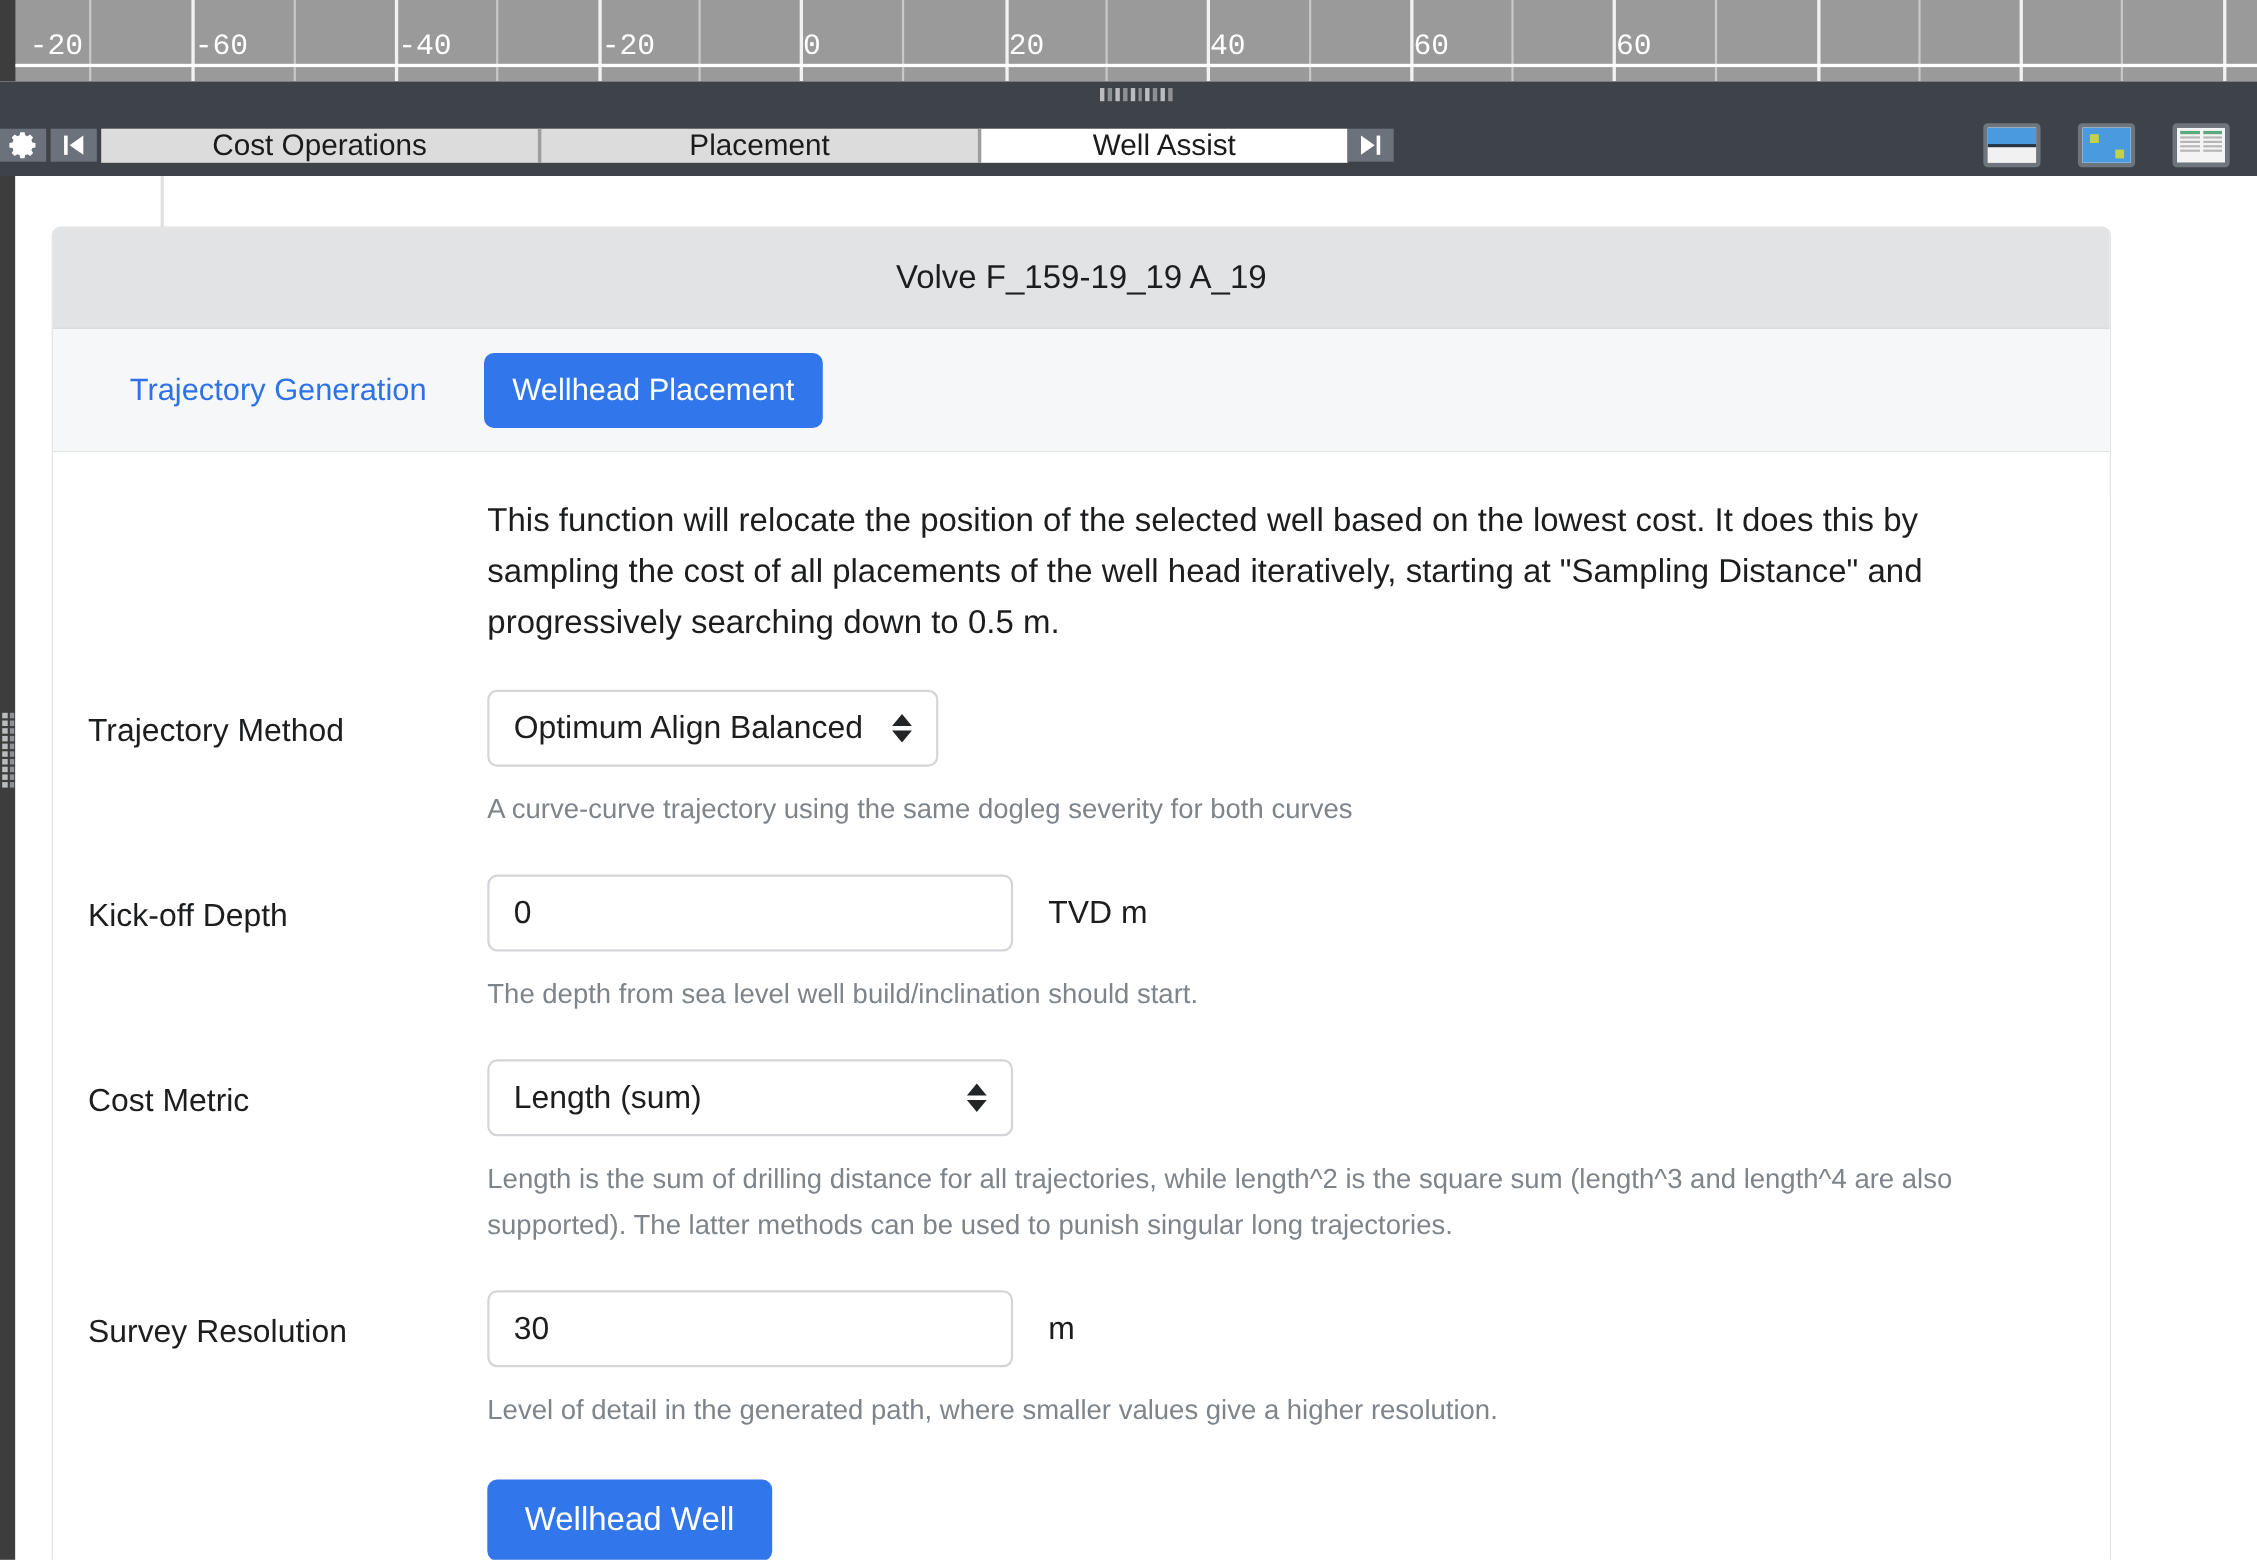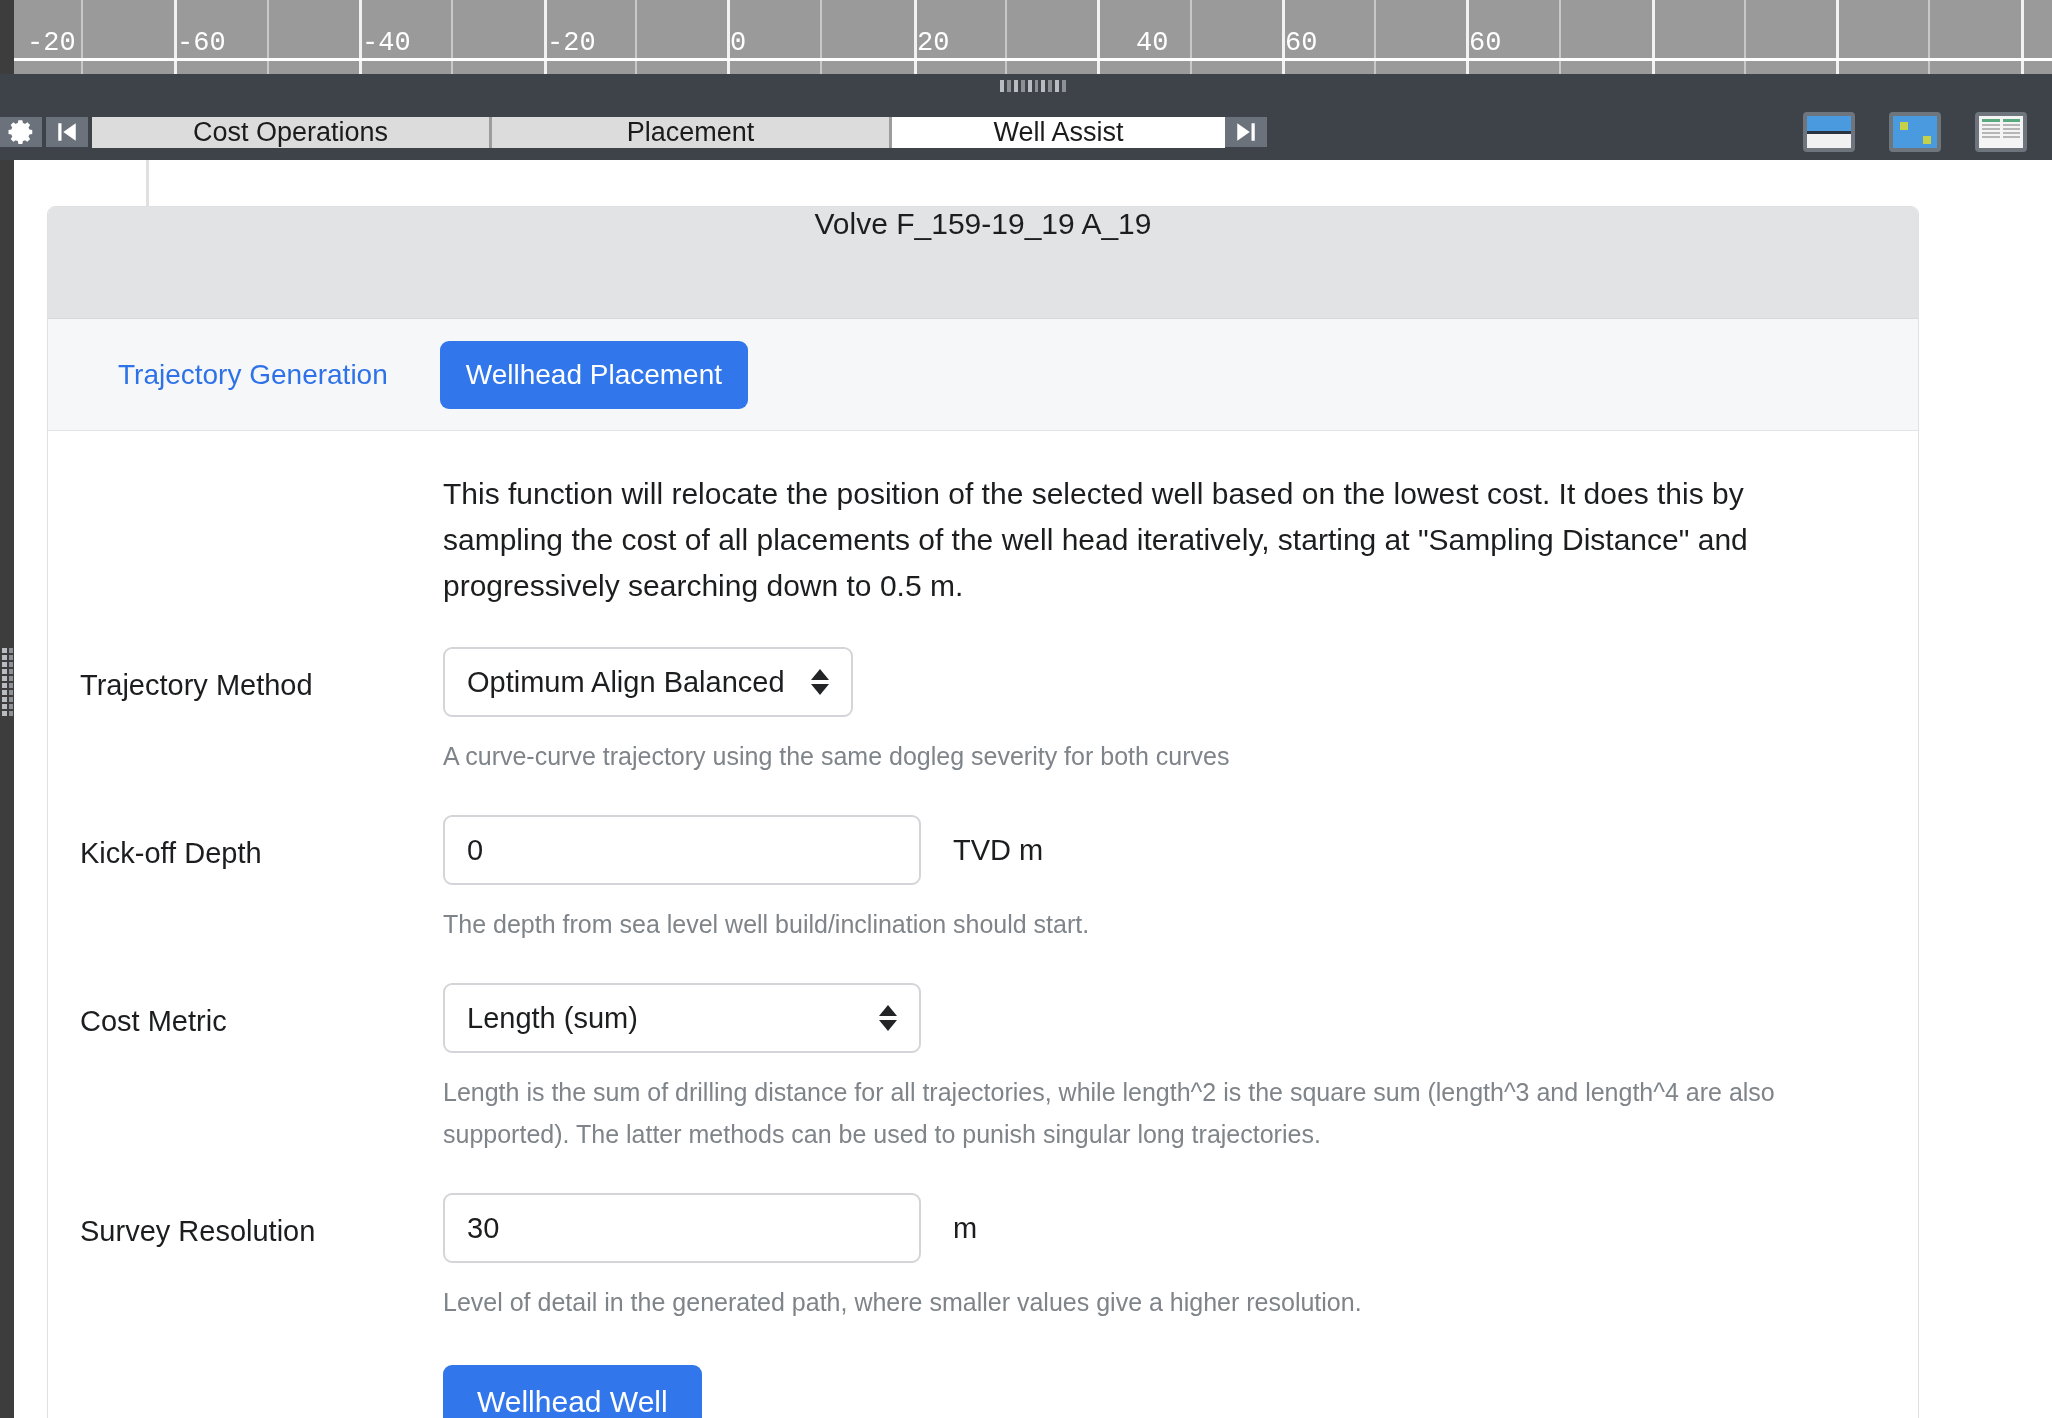--- a/index.html
+++ b/index.html
@@ -206,24 +206,25 @@
     top: 46px;
     left: 33px;
     width: 1872px;
     background: #ffffff;
     border: 1px solid #dfe0e1;
     border-radius: 8px;
     overflow: hidden;
   }
 
   .card-header {
-    height: 112px;
+    height: 92px;
     background: #e2e3e5;
     border-bottom: 1px solid #d7d8da;
     display: flex;
+    align-items: center;
     justify-content: center;
     color: #1c1d1f;
     font-size: 30px;
   }
 
   .card-tabs {
     height: 112px;
     background: #f6f7f8;
     border-bottom: 1px solid #e3e4e6;
     display: flex;
@@ -376,21 +377,21 @@
       <div class="ruler-majorline" style="left: 2021px;"></div>
     </div>
   <div class="ruler-baseline"></div>
   <div id="ruler-labels">
       <div class="ruler-label" style="left: 27px;">-20</div>
       <div class="ruler-label" style="left: 177px;">-60</div>
       <div class="ruler-label" style="left: 362px;">-40</div>
       <div class="ruler-label" style="left: 547px;">-20</div>
       <div class="ruler-label" style="left: 730px;">0</div>
       <div class="ruler-label" style="left: 917px;">20</div>
-      <div class="ruler-label" style="left: 1100px; padding-left: 36px;">40</div>
+      <div class="ruler-label" style="left: 1100px;">40</div>
       <div class="ruler-label" style="left: 1285px;">60</div>
       <div class="ruler-label" style="left: 1469px;">60</div>
     </div>
 </div>
 
 <div class="darkband"></div>
 <div class="grip-h">
   <span></span>
     <span></span>
     <span></span>

